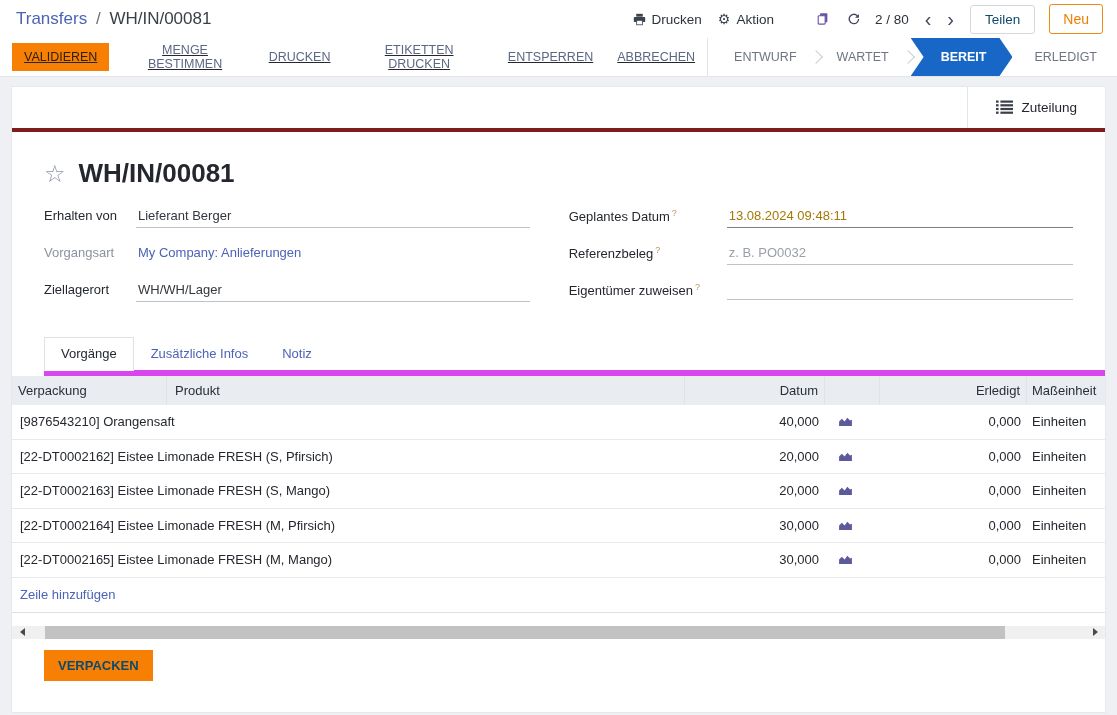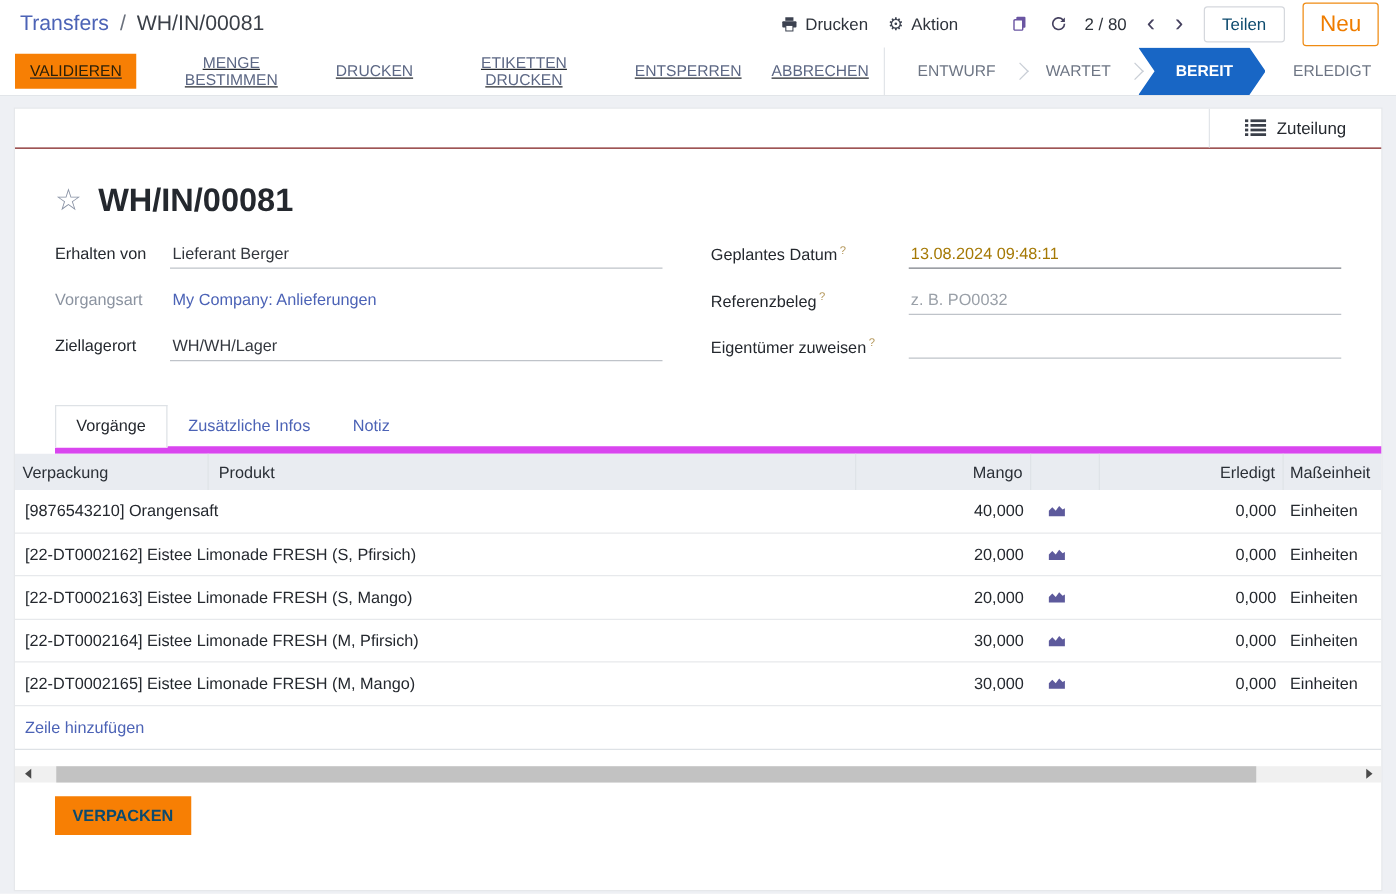--- a/index.html
+++ b/index.html
@@ -15,35 +15,35 @@
   .breadcrumb .bc-current { color:#3a3f47; }
   .cp-actions { display:flex; align-items:center; }
   .cp-btn { display:flex; align-items:center; gap:6px; background:none; border:none; font-size:13.5px; color:#2e333b; cursor:pointer; padding:4px 8px; font-family:inherit; }
   .icon { display:inline-flex; align-items:center; justify-content:center; }
   .gear-glyph { font-size:14px; color:#3c4250; line-height:1; }
   .util-icons { display:flex; align-items:center; gap:18px; margin:0 14px 0 34px; }
   .pager { display:flex; align-items:center; gap:4px; font-size:13.5px; }
   .pager-count { margin-right:6px; color:#2e333b; }
   .pager-arrow { background:none; border:none; font-size:20px; line-height:1; color:#45415f; cursor:pointer; padding:0 6px; font-family:inherit; }
   .btn-share { background:#fff; border:1px solid #d5d8dd; border-radius:3px; padding:6px 14px; font-size:13.5px; color:#0c4a6e; cursor:pointer; margin:0 14px 0 10px; font-family:inherit; }
-  .btn-new { background:#fff; border:1px solid #ef8b13; border-radius:3px; padding:6px 13px; font-size:18px; color:#ef7d00; cursor:pointer; font-family:inherit; }
+  .btn-new { background:#fff; border:1px solid #ef8b13; border-radius:3px; padding:6px 13px; font-size:14px; color:#ef7d00; cursor:pointer; font-family:inherit; }
 
   .cp-row2 { height:39px; display:flex; align-items:stretch; justify-content:space-between; border-bottom:1px solid #e2e5e9; padding-left:12px; }
   .action-buttons { display:flex; align-items:center; gap:4px;text-decoration:underline; }
   .btn-primary { background:#f77f04; color:#2b2009; border:none; padding:7px 12px; font-size:12.5px; cursor:pointer; font-family:inherit; }
   .btn-secondary { background:none; border:none; color:#5c6784; padding:7px 12px; font-size:12.5px; cursor:pointer; font-family:inherit; }
 
   .statusbar { display:flex; align-items:stretch; border-left:1px solid #e2e5e9; padding-left:6px; }
   .status-step { display:flex; align-items:center; padding:0 20px; font-size:12.5px; color:#6d7584; cursor:pointer; position:relative; }
   .status-step:not(.active):not(:last-child)::after { content:""; position:absolute; right:-4px; top:50%; width:9px; height:9px; border-top:1px solid #c9ced6; border-right:1px solid #c9ced6; transform:translateY(-50%) rotate(45deg); }
   .status-step.active { background:#1866c5; color:#fff; font-weight:bold; clip-path:polygon(0 0, calc(100% - 13px) 0, 100% 50%, calc(100% - 13px) 100%, 0 100%, 13px 50%); padding:0 26px 0 30px; margin:0 2px; }
 
   
   .sheet { background:#fff; margin:10px 12px 0 12px; height:625px; box-shadow:0 0 0 1px #e6e8eb; position:relative; }
-  .sheet-toolbar { height:32px; display:flex; justify-content:flex-end; border-bottom:1px solid #7f1d1d; }
+  .sheet-toolbar { height:45px; display:flex; justify-content:flex-end; border-bottom:4px solid #7f1d1d; }
   .alloc-wrap { border-left:1px solid #e2e5e9; display:flex; align-items:center; padding:0 28px; }
   .btn-alloc { display:flex; align-items:center; gap:8px; background:none; border:none; font-size:13.5px; color:#24282e; cursor:pointer; font-family:inherit; }
 
   .title-row { display:flex; align-items:center; gap:13px; margin:26px 0 0 32px; }
   .star { font-size:24px; color:#8a93a5; cursor:pointer; line-height:1; }
   .sheet-title { font-size:26px; font-weight:bold; color:#24282e; }
 
   .form { display:flex; margin:16px 32px 0 32px; }
   .form-col-left { width:495px; }
   .form-col-right { width:514px; margin-left:39px; }
@@ -221,21 +221,21 @@
   <div class="tab-bar" id="tab-bar">
       <div class="tab active">Vorgänge</div>
       <div class="tab">Zusätzliche Infos</div>
       <div class="tab">Notiz</div>
     </div>
 
   <div class="table">
     <div class="thead">
       <div class="cell col-pack">Verpackung</div>
       <div class="cell col-product">Produkt</div>
-      <div class="cell col-demand">Mango</div>
+      <div class="cell col-demand">Datum</div>
       <div class="cell col-chart"></div>
       <div class="cell col-done">Erledigt</div>
       <div class="cell col-uom">Maßeinheit</div>
     </div>
     <div id="table-body">
         <div class="trow">
           <div class="cell col-product">[9876543210] Orangensaft</div>
           <div class="cell col-pack"></div>
           <div class="cell col-demand">40,000</div>
           <div class="cell col-chart">

